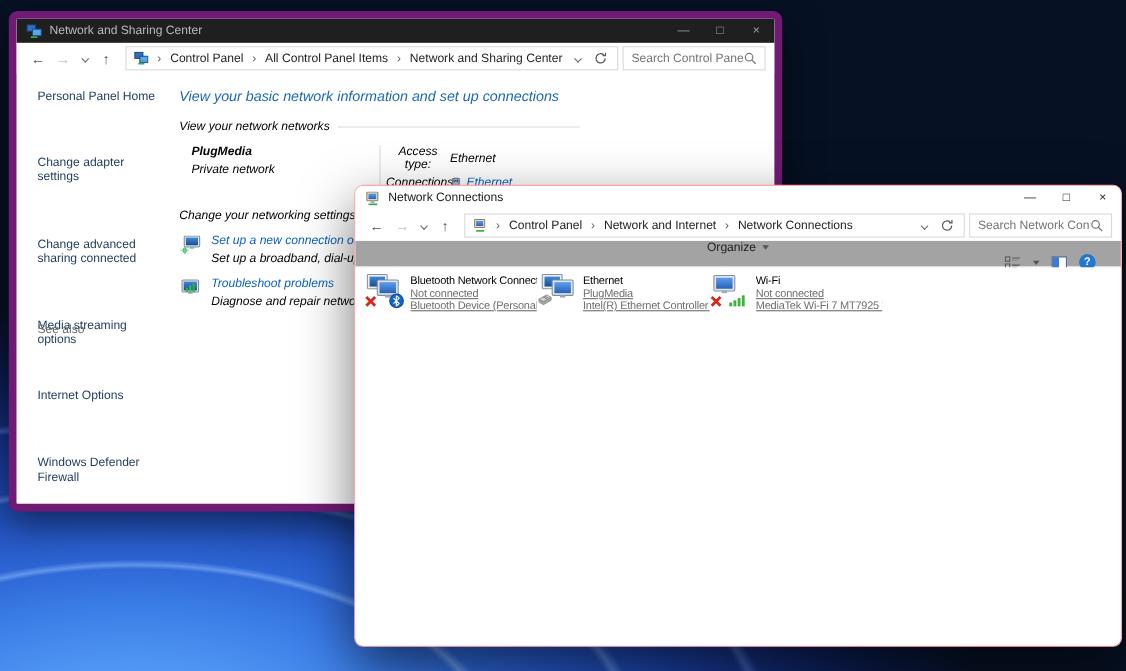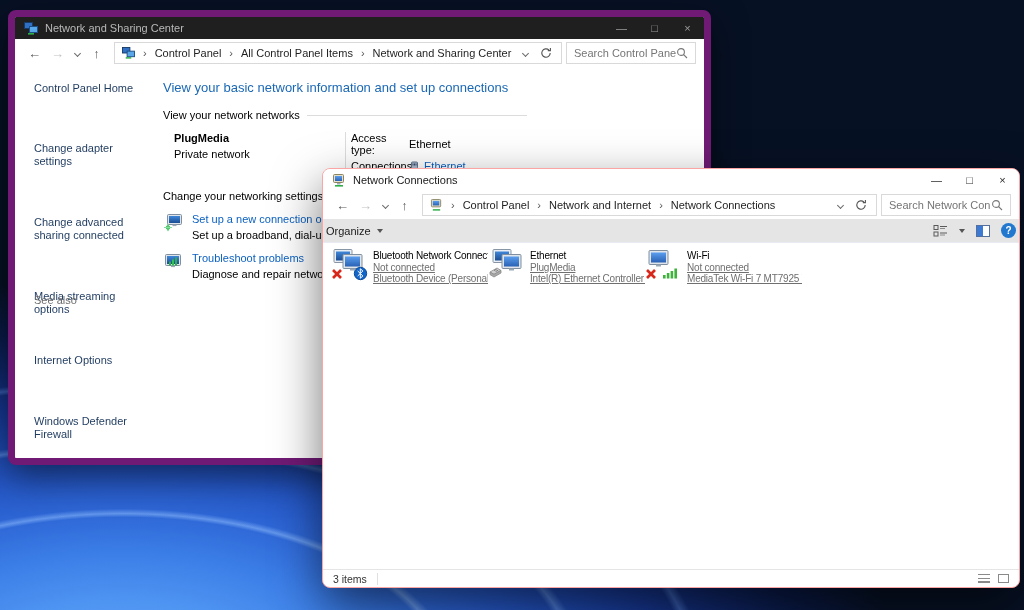--- a/index.html
+++ b/index.html
@@ -56,45 +56,45 @@
 
   
   .w1-body { position:relative; height:calc(100% - 50px); }
   .w1-side { position:absolute; left:0; top:0; bottom:0; width:142px; padding:15px 6px 0 19px; }
   .side-home { color:#1e3a5f; margin-bottom:13px; }
   .side-link { color:#1e3a5f; margin-bottom:6px; line-height:13px;margin-top:48px; }
   .see-also { position:absolute; left:19px; bottom:12px; }
   .see-also-label { color:#6d6d6d; margin-bottom:8px; }
   .see-also .side-link { margin-bottom:5px; }
 
-  .w1-main { position:absolute; left:148px; top:13px; width:364px; }
+  .w1-main { position:absolute; left:148px; top:13px; width:364px;font-style:italic; }
   .cp-heading { color:#1a68b5; font-size:13px; font-weight:400; }
   .section-row { display:flex; align-items:center; gap:7px; margin-top:14px; color:#000; }
   .rule { flex:1; height:1px; background:#dcdcdc; }
 
   .active-panel { display:flex; margin-top:11px; }
   .ap-left { width:182px; padding-left:11px; }
   .net-name-big { font-weight:bold; color:#000; }
   .net-profile { color:#000; margin-top:4px; }
   .vdiv { width:1px; background:#dcdcdc; margin-right:5px; }
   .ap-right { padding-left:0; }
-  .ap-row { display:flex; align-items:center; margin-bottom:4px; }
+  .ap-row { display:flex; align-items:center; margin-bottom:4px;text-align:center; }
   .ap-label { width:58px; color:#000; }
   .ap-value { color:#000; }
   .link { color:#0b61c1; }
   .eth-mini { margin:0 4px 0 0; display:inline-flex; }
 
   .task { display:flex; gap:9px; margin-top:11px; }
   .task-icon { flex:none; padding-top:1px; }
   .task-title { color:#0b61c1; }
   .task-desc { color:#000; margin-top:4px; white-space:nowrap; }
 
   
-  .toolbar { height:24px; background:#e5e5e5; border-bottom:1px solid #e9ebf3;
-             display:flex; align-items:center; padding:0 3px; }
+  .toolbar { height:24px; background:#a3a3a3; border-bottom:1px solid #e9ebf3;
+             display:flex; align-items:center; padding:0 23px;flex-direction:column; }
   .organize { display:flex; align-items:center; gap:6px; color:#202020; }
   .tri-down { width:0; height:0; border-left:3.5px solid transparent; border-right:3.5px solid transparent;
               border-top:4px solid #555; }
   .toolbar-right { margin-left:auto; display:flex; align-items:center; gap:11px; }
   .pane-ico { width:14px; height:12px; border:1px solid #54709f; background:linear-gradient(90deg,#3c7ad3 0 50%,#fff 50%); }
   .help-ico { width:15px; height:15px; border-radius:50%; background:#2277cf; color:#fff; font-size:10px;
               font-weight:bold; display:flex; align-items:center; justify-content:center; }
 
   .w2-content { position:relative; height:calc(100% - 22px - 28px - 24px - 18px); background:#fff;
                 display:flex; padding:6px 0 0 8px; }
@@ -185,21 +185,21 @@
           <svg width="12" height="12" viewBox="0 0 12 12">
               <circle cx="5" cy="5" r="3.4" fill="none" stroke="#777" stroke-width="1.1"></circle>
               <line x1="7.6" y1="7.6" x2="11" y2="11" stroke="#777" stroke-width="1.1"></line>
             </svg>
         </span>
       </div>
     </div>
 
     <div class="w1-body">
       <div class="w1-side">
-        <div class="side-home">Control Panel Home</div>
+        <div class="side-home">Personal Panel Home</div>
         <div class="side-link">Change adapter settings</div>
         <div class="side-link">Change advanced sharing connected</div>
         <div class="side-link">Media streaming options</div>
         <div class="see-also">
           <div class="see-also-label">See also</div>
           <div class="side-link">Internet Options</div>
           <div class="side-link">Windows Defender Firewall</div>
         </div>
       </div>
 
@@ -420,22 +420,14 @@
           </svg>
         </span>
         <div class="net-text">
           <div class="net-nm">Wi-Fi</div>
           <div class="net-sub">Not connected</div>
           <div class="net-sub">MediaTek Wi-Fi 7 MT7925 Wireles...</div>
         </div>
       </div>
     </div>
 
-    <div class="statusbar">
-      <span>3 items</span>
-      <span class="sb-sep"></span>
-      <div class="sb-right">
-        <span class="list-ico"></span>
-        <span class="bigicon-ico"></span>
-      </div>
-    </div>
   </div>
 </div>
 
 </body></html>

